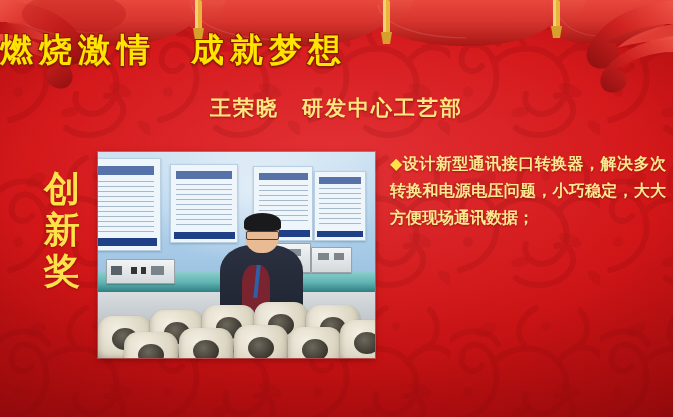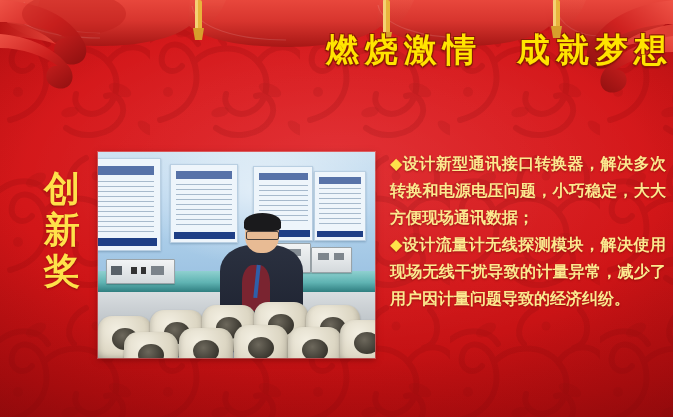--- a/index.html
+++ b/index.html
@@ -32,21 +32,21 @@
     pointer-events:none;
   }
   
   .furl{position:absolute;top:0;pointer-events:none;}
   .furl.left{left:0;}
   .furl.right{right:0;}
 
   
   .title{
     position:absolute;left:0;right:0;top:28px;
-    text-align:right;
+    text-align:left;
     font-family:"DejaVu Serif","Liberation Serif",serif;
     font-size:33px;font-weight:700;letter-spacing:6px;
     color:#ffe400;
     text-shadow:
       -1px -1px 0 #8a1b06, 1px -1px 0 #8a1b06,
       -1px  1px 0 #8a1b06, 1px  1px 0 #8a1b06,
        0px  2px 2px rgba(90,10,5,.55);
     white-space:pre;
   }
   .subtitle{
@@ -286,20 +286,21 @@
           <stop offset="100%" stop-color="#8e0f0f"></stop>
         </linearGradient>
       </defs>
       <path d="M160,0 C120,4 90,20 76,46 C68,62 82,74 98,66 C110,60 108,42 94,42 C110,32 136,24 160,24 Z" fill="url(#rb3)"></path>
       <path d="M160,24 C136,28 116,36 104,48 C116,44 140,40 160,40 Z" fill="#e8473c" opacity=".8"></path>
       <path d="M160,36 C132,40 104,52 90,72 C82,86 94,98 108,90 C118,84 114,68 102,70 C118,60 138,52 160,52 Z" fill="url(#rb3)" opacity=".95"></path>
     </svg>
   </div>
 
   <div class="title">燃烧激情  成就梦想</div>
+  <div class="subtitle">王荣晓　研发中心工艺部</div>
 
   <div class="award">
     <span>创</span>
     <span>新</span>
     <span>奖</span>
   </div>
 
   <div class="photo-frame">
     <div class="photo">
       <div class="wall"></div>
@@ -355,18 +356,15 @@
         <div class="meter" style="left:68%;top:54%;"></div>
         <div class="meter" style="left:86%;top:44%;"></div>
       </div>
     </div>
   </div>
 
   <div class="bullets">
     <p>
       <span class="dia">◆</span><span>设计新型通讯接口转换器，解决多次转换和电源电压问题，小巧稳定，大大方便现场通讯数据；</span>
     </p>
-    <p>
-      <span class="dia">◆</span><span>设计流量计无线探测模块，解决使用现场无线干扰导致的计量异常，减少了用户因计量问题导致的经济纠纷。</span>
-    </p>
   </div>
 
 </div>
 
 </body></html>

